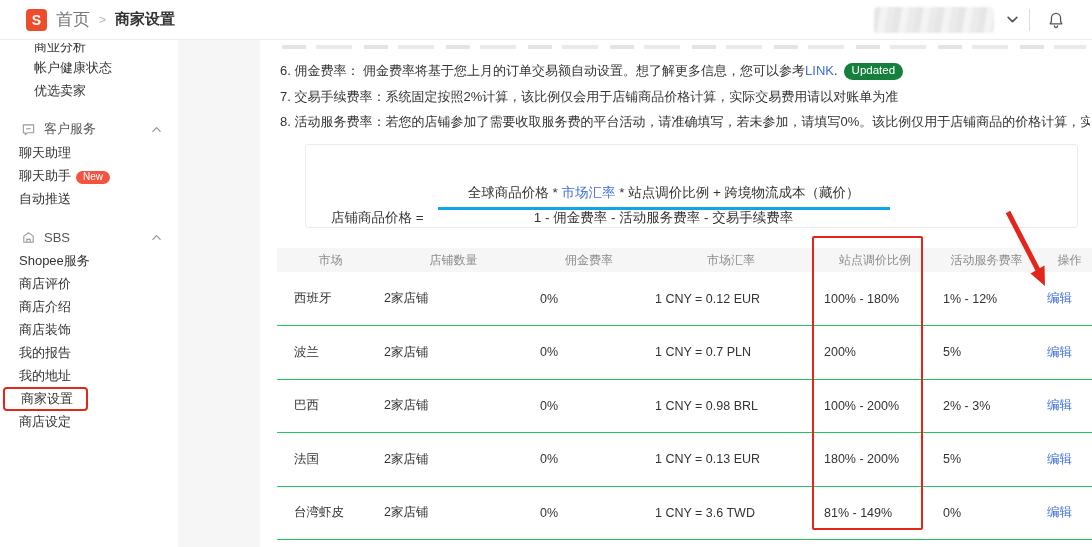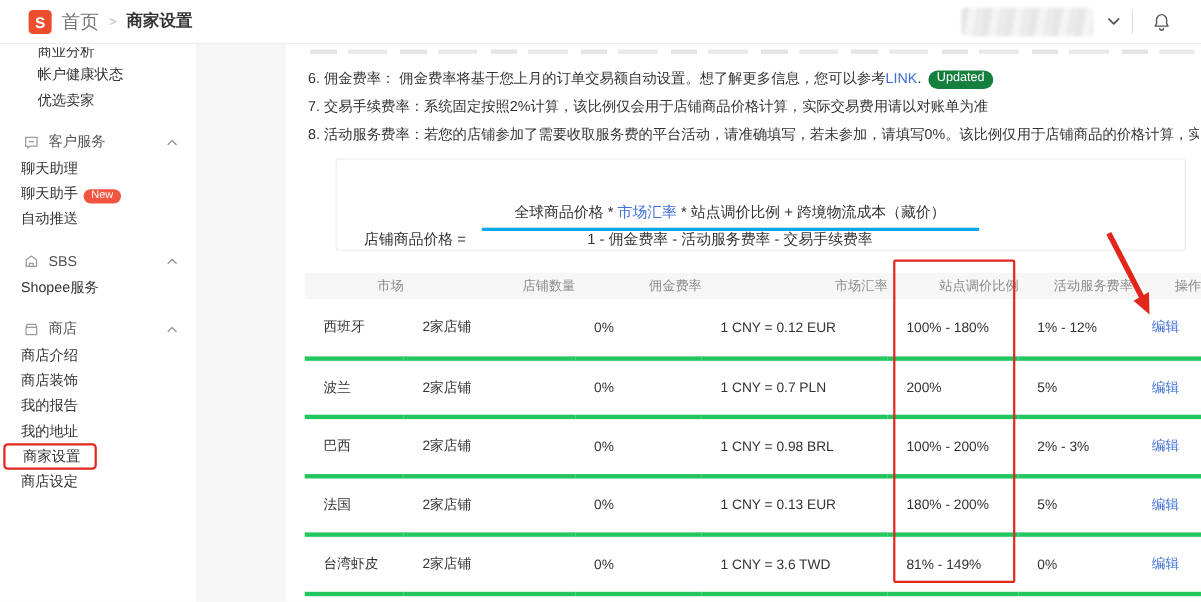--- a/index.html
+++ b/index.html
@@ -89,25 +89,25 @@
   }
   .formula-label { margin-left:25px; white-space:nowrap; }
   .fraction { display:inline-block; text-align:center; margin-left:14px; }
   .numerator { padding:0 30px 7px; border-bottom:3px solid #0ea5e9; white-space:nowrap; }
   .denominator { padding-top:7px; white-space:nowrap; }
 
   
   .table-wrap { position:absolute; top:208px; left:17px; right:0; }
   table { border-collapse:collapse; table-layout:fixed; width:100%; }
   thead th {
-    background:#f6f6f6; color:#8c8c8c; font-weight:normal; text-align:right;
+    background:#f6f6f6; color:#8c8c8c; font-weight:normal; text-align:center;
     height:24px; padding:0 0 0 17px; font-size:12px; white-space:nowrap;
   }
   tbody td {
-    height:53.5px; border-bottom:4px solid #22c55e; padding:0 0 0 17px;
+    height:53.5px; border-bottom:1px solid #22c55e; padding:0 0 0 17px;
     color:#333; font-size:12.5px; white-space:nowrap;
   }
   .edit-link { color:#3e6fd8; cursor:pointer; }
 
   
   .col-annotation {
     position:absolute; left:552px; top:196px; width:111px; height:294px;
     border:2px solid #e2261c; border-radius:2px; pointer-events:none; z-index:3;
   }
   .arrow-annotation { position:absolute; left:738px; top:166px; z-index:4; pointer-events:none; }
@@ -177,34 +177,21 @@
       </span>
       <span class="s-lbl">SBS</span>
       <span class="s-chev">
         <svg width="11" height="11" viewBox="0 0 12 12">
             <path d="M2 8l4-4 4 4" stroke="#999" fill="none" stroke-width="1.4" stroke-linecap="round" stroke-linejoin="round"></path>
           </svg>
       </span>
     </div>
     <div class="side-sub"><span>Shopee服务</span></div>
 
-    <div class="side-section">
-      <span class="s-icon">
-        <svg width="15" height="15" viewBox="0 0 16 16">
-            <path d="M2.8 6L4 3h8l1.2 3M2.8 6v7h10.4V6" fill="none" stroke="#9a9a9a" stroke-width="1.2" stroke-linejoin="round"></path>
-            <path d="M2.8 6h10.4" stroke="#9a9a9a" stroke-width="1.2"></path>
-          </svg>
-      </span>
-      <span class="s-lbl">商店</span>
-      <span class="s-chev">
-        <svg width="11" height="11" viewBox="0 0 12 12">
-            <path d="M2 8l4-4 4 4" stroke="#999" fill="none" stroke-width="1.4" stroke-linecap="round" stroke-linejoin="round"></path>
-          </svg>
-      </span>
-    </div>
+    <div class="side-sub"><span>商店评价</span></div>
     <div class="side-sub"><span>商店介绍</span></div>
     <div class="side-sub"><span>商店装饰</span></div>
     <div class="side-sub"><span>我的报告</span></div>
 
     <div class="side-sub"><span>我的地址</span></div>
     <div class="side-sub"><span class="annotated-item"><span>商家设置</span></span></div>
     <div class="side-sub"><span>商店设定</span></div>
   </aside>
 
   <main class="panel">

